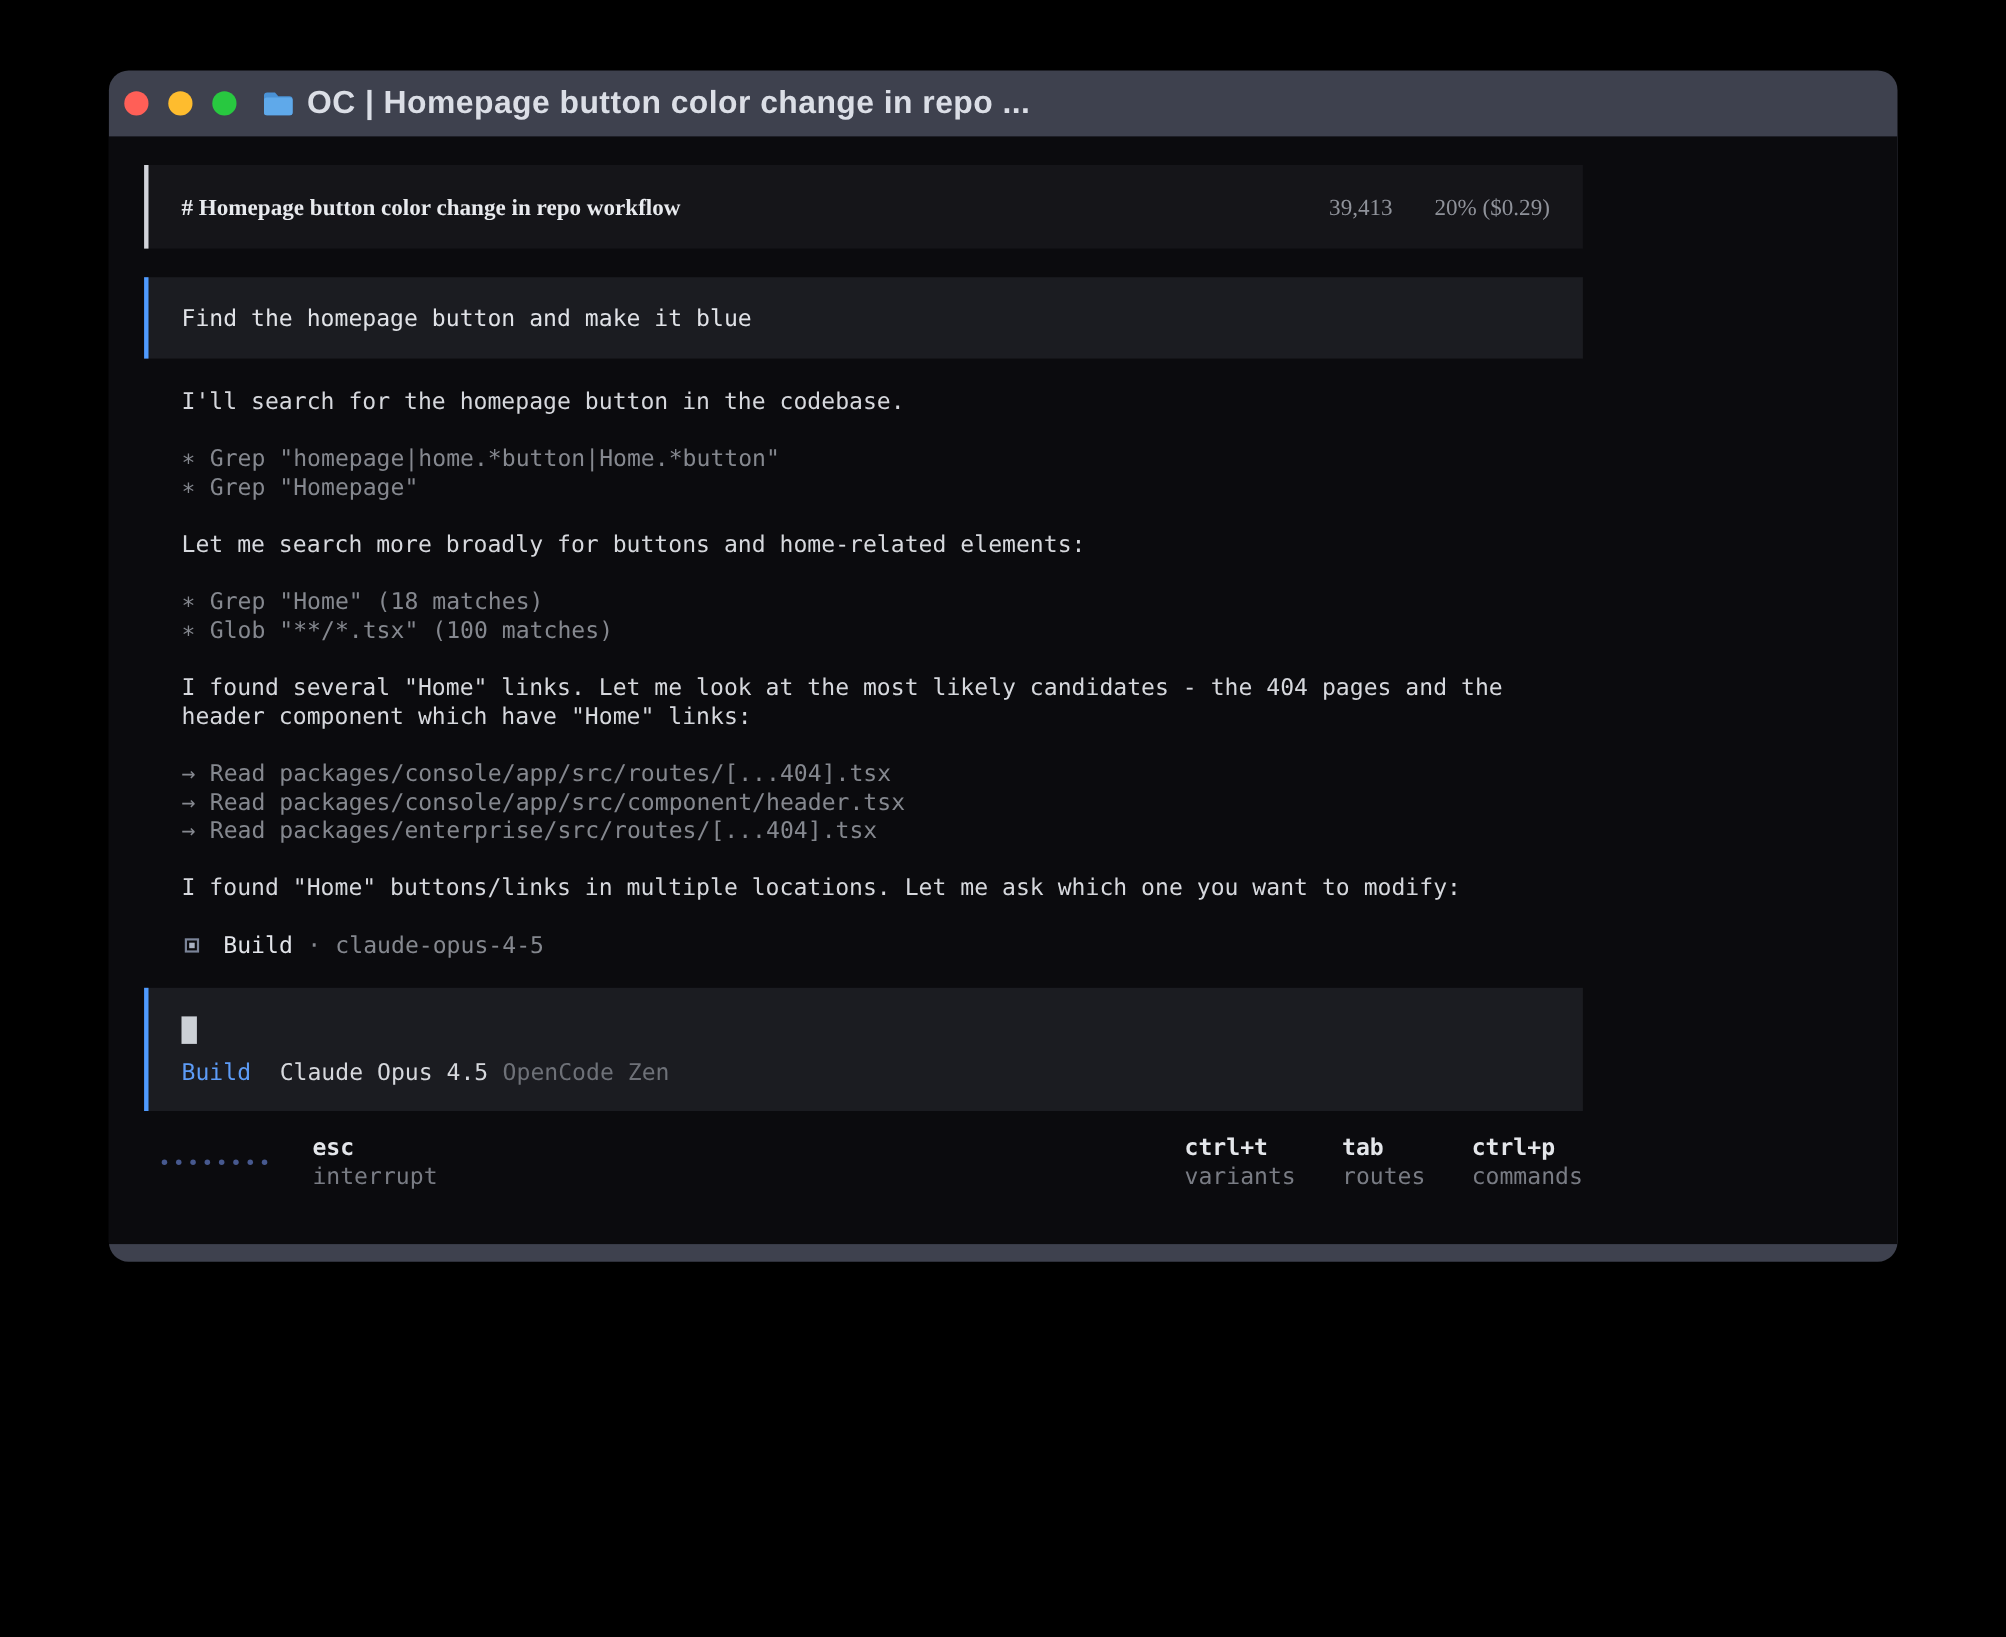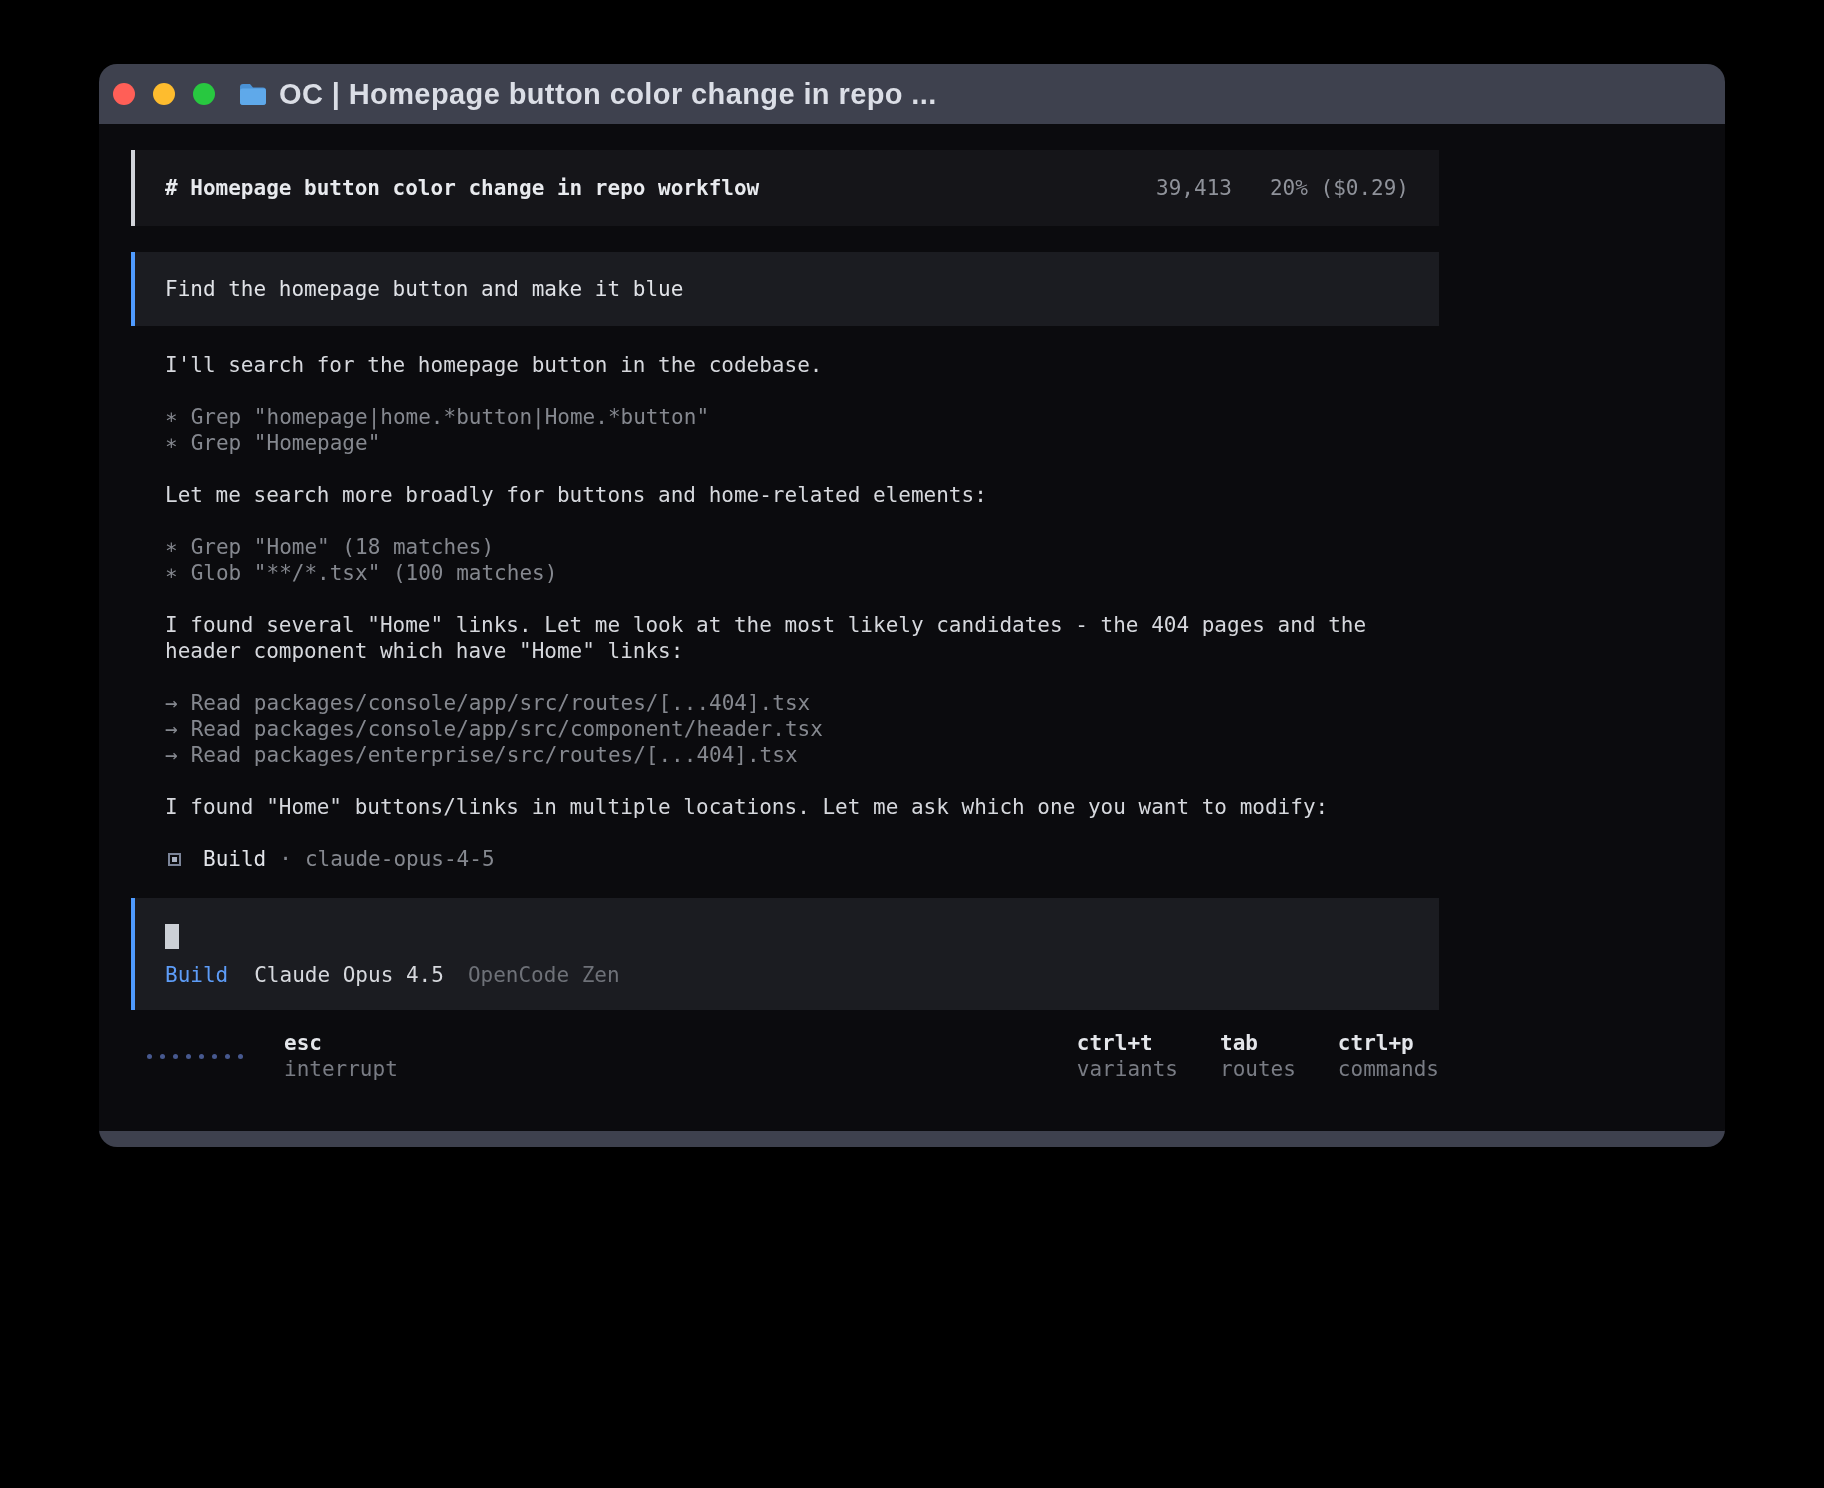--- a/index.html
+++ b/index.html
@@ -34,20 +34,21 @@
     height:1007px; background:var(--term-bg,#0b0b0e);
     font-size:21px; line-height:26px; color:var(--text,#d6d8dd);
   }
   .content { margin-left:32px; width:1308px; padding-top:26px; }
 
   .header-block {
     background:var(--header-bg,#151519);
     border-left:4px solid var(--border-light,#d2d4da);
     padding:25px 30px; display:flex; justify-content:space-between; align-items:center;
     margin-bottom:26px;
+    font-family:Liberation Serif, serif;
   }
   .header-title { font-weight:bold; color:var(--text-bright,#e8eaee); }
   .header-stats { display:flex; gap:38px; color:var(--stats,#8f929a);align-items:center; }
 
   .user-block {
     background:var(--block-bg,#1b1c21);
     border-left:4px solid var(--accent-blue,#4f9bff);
     padding:24px 30px; color:#e0e2e7; margin-bottom:12px;
   }
 
@@ -73,21 +74,21 @@
     padding:24px 30px 22px; margin-top:26px;
   }
   .cursor-row { height:26px; }
   .cursor {
     display:inline-block; width:14px; height:25px; vertical-align:middle;
     background:var(--cursor,#ccd0d6);
   }
   .model-row { margin-top:14px; display:flex; align-items:baseline; }
   .agent-label { color:var(--build-blue,#5d9cf7); }
   .model-label { margin-left:26px; color:var(--text,#d6d8dd); }
-  .provider-label { margin-left:24px; color:var(--provider-dim,#6e7178); }
+  .provider-label { margin-left:13px; color:var(--provider-dim,#6e7178); }
 
   .footer {
     margin-top:20px; padding-left:16px; display:flex; align-items:center;
   }
   .dots { display:flex; gap:8px; align-items:center; }
   .dot { width:5px; height:5px; border-radius:50%; background:var(--dot-blue,#47598f); }
   .hint { display:flex; align-items:baseline;flex-direction:column; }
   .hint .key { font-weight:bold; color:#e4e6ea; }
   .hint .label { margin-left:14px; color:var(--label-dim,#797c84); }
   .left-hint { margin-left:27px; }

